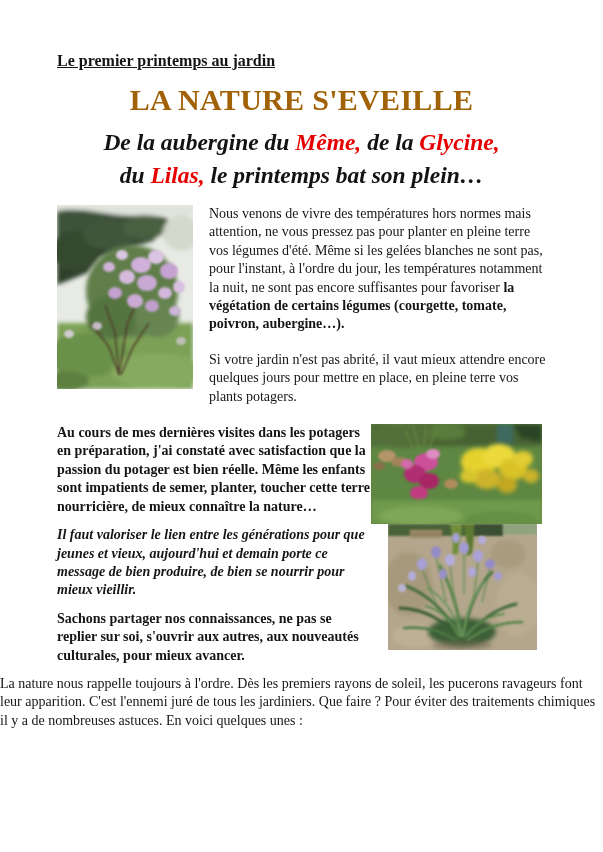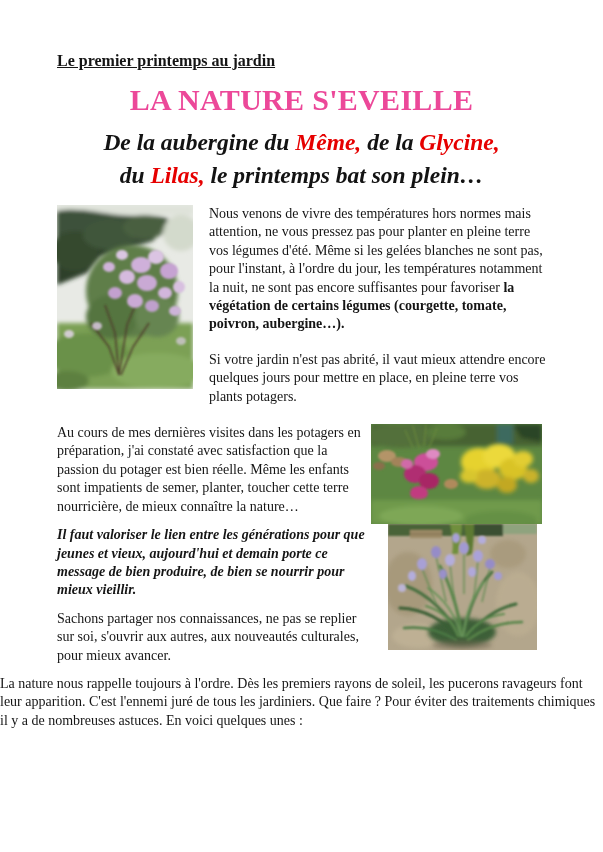--- a/index.html
+++ b/index.html
@@ -10,35 +10,35 @@
     -webkit-font-smoothing:antialiased;
   }
   .page{position:relative;width:603px;height:852px;background:#fff;}
   .kicker{
     margin:52px 57px 0;
     font-size:16px;font-weight:bold;
     text-decoration:underline;
   }
   .title{
     margin:13px 4px 0;text-align:center;
-    font-size:30px;font-weight:bold;color:#ec4899;letter-spacing:.3px;
+    font-size:30px;font-weight:bold;color:#a16207;letter-spacing:.3px;
   }
   .subtitle{
     margin:9px 30px 0;text-align:center;
     font-size:23.5px;font-weight:bold;font-style:italic;
     line-height:33px;color:#131313;
   }
   .red{color:#e60000;}
   .row1{display:flex;margin:13px 57px 0;gap:16px;}
   .row2{display:flex;margin:1px 57px 0;}
   .col-text1{flex:1;min-width:0;}
   .col-text2{width:314px;flex:0 0 auto;}
   .photos-col{margin-left:auto;width:176px;flex:0 0 auto;}
   p.body{font-size:14px;line-height:18.4px;margin:0 0 17px;}
-  .row2 p.body{margin-bottom:10px;}
+  .row2 p.body{margin-bottom:10px;font-weight:bold;}
   .full{margin:10px 57px 15px;}
   .last{margin-top:17px;}
   .bi{font-weight:bold;font-style:italic;}
   b{font-weight:bold;}
   .photo{display:block;}
   .photo1{width:136px;height:184px;flex:0 0 auto;}
   .photoA{width:171px;height:100px;}
   .photoB{width:149px;height:126px;margin-left:17px;}
 </style>
 </head>

